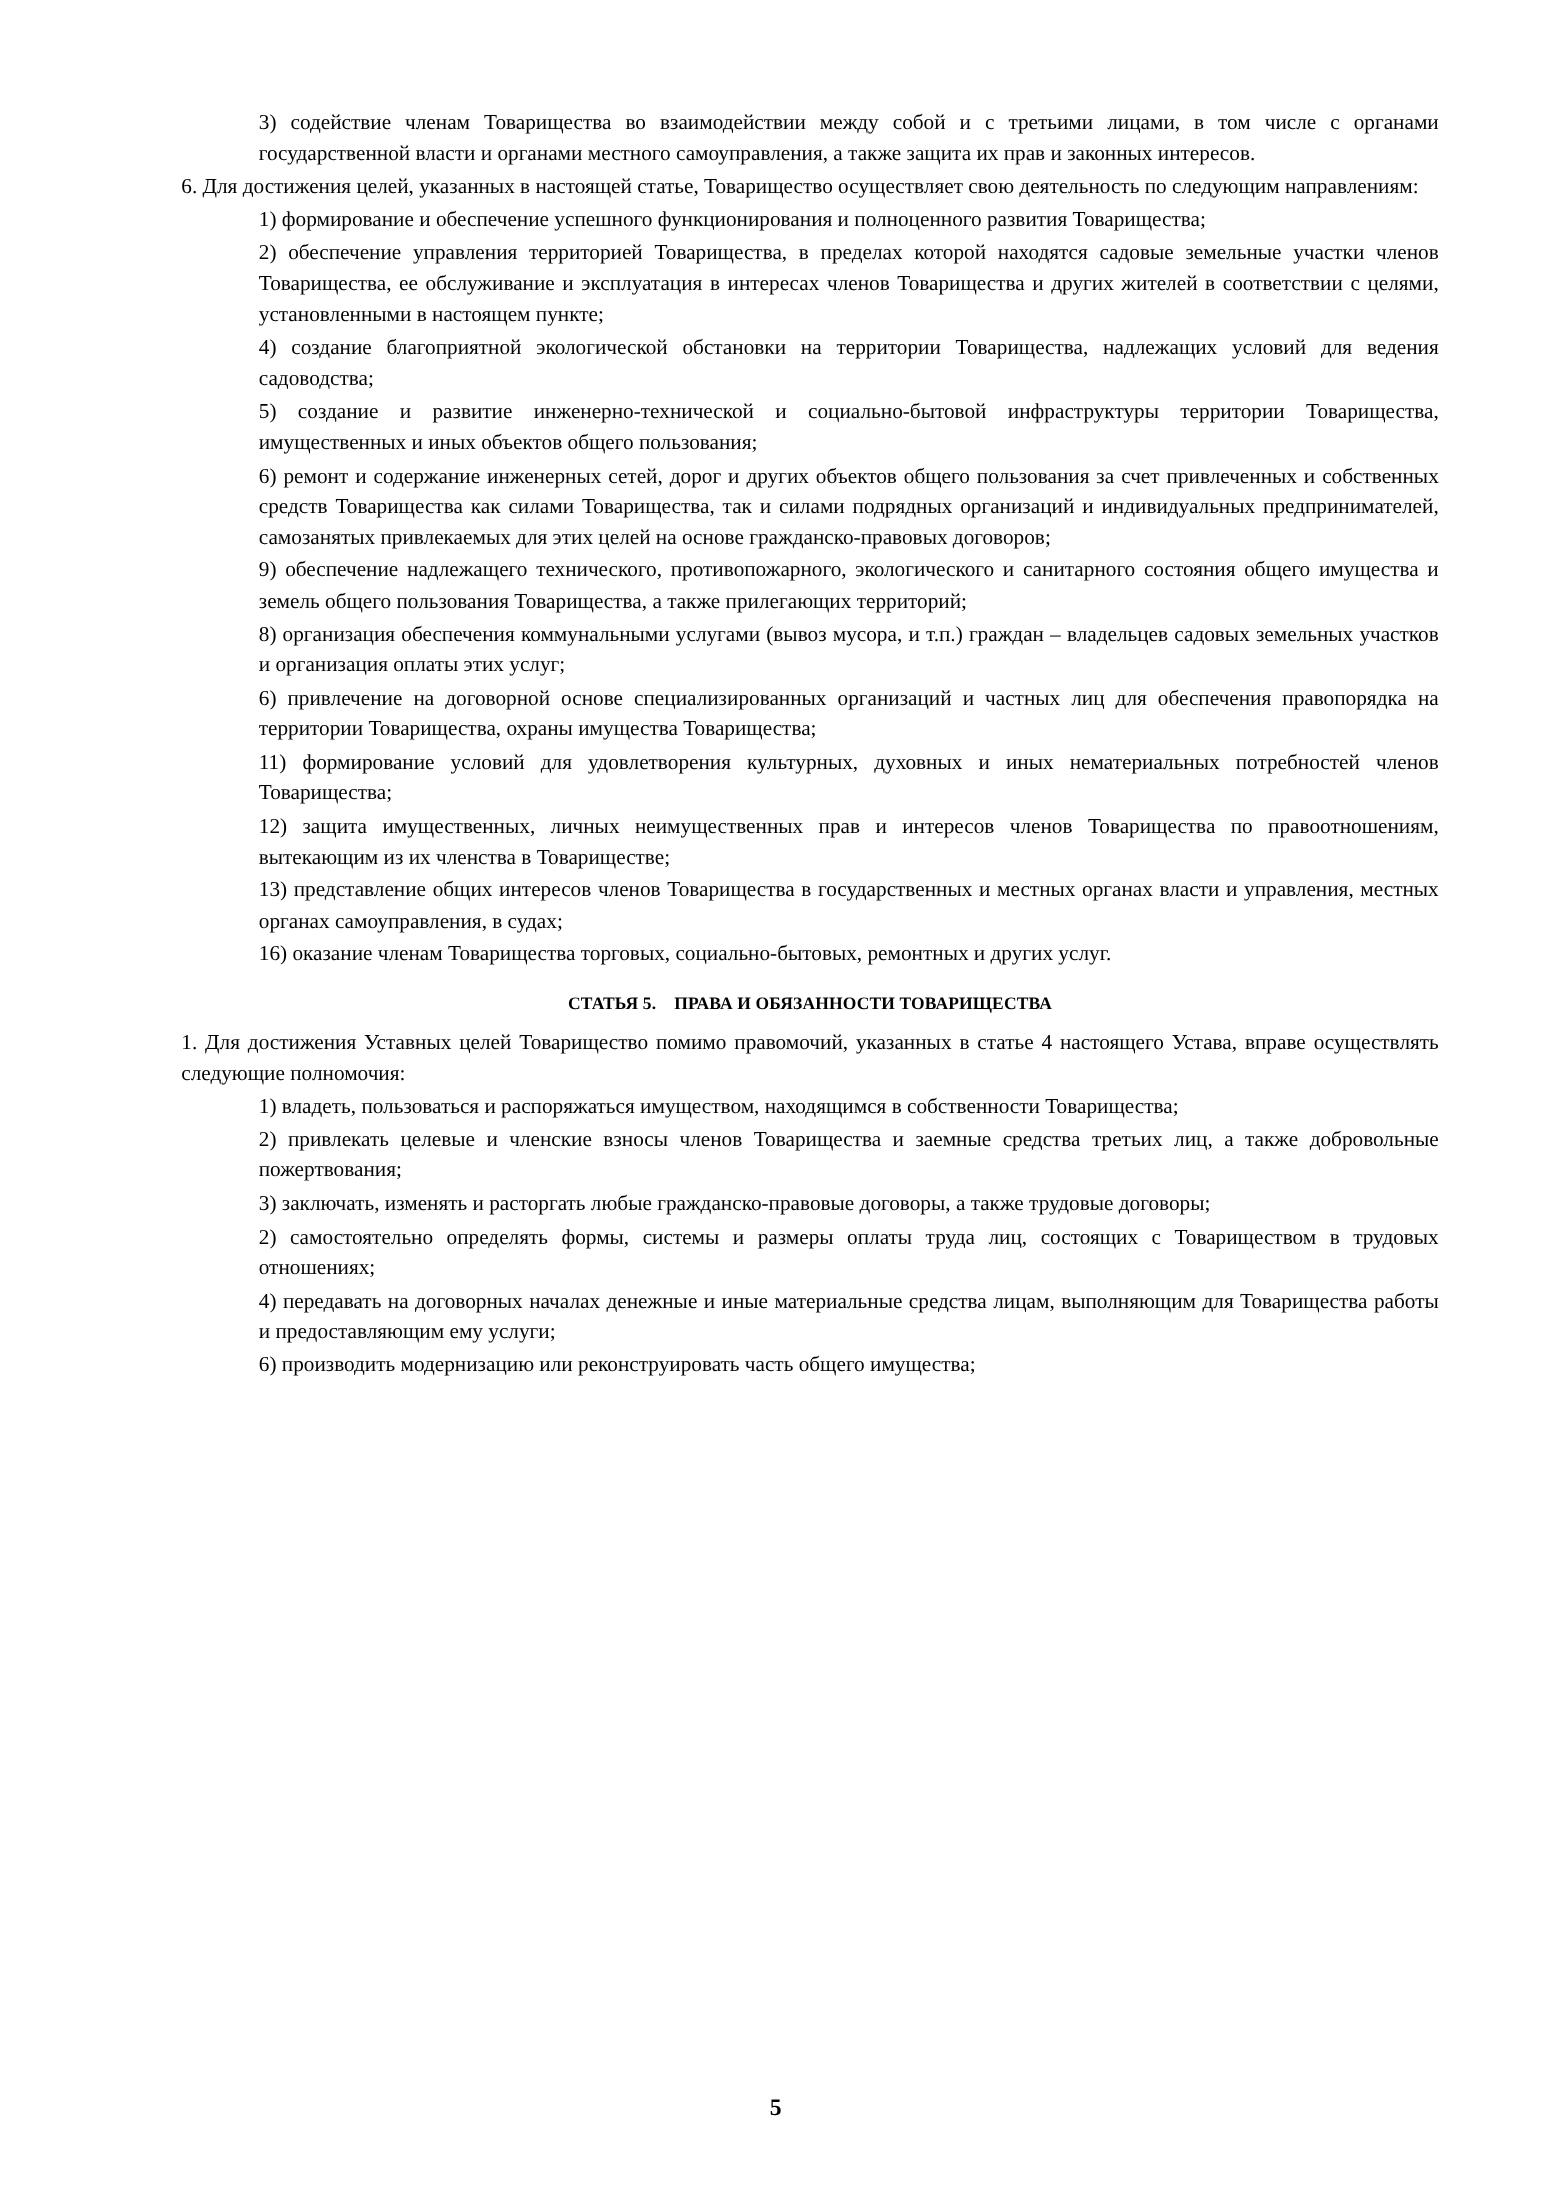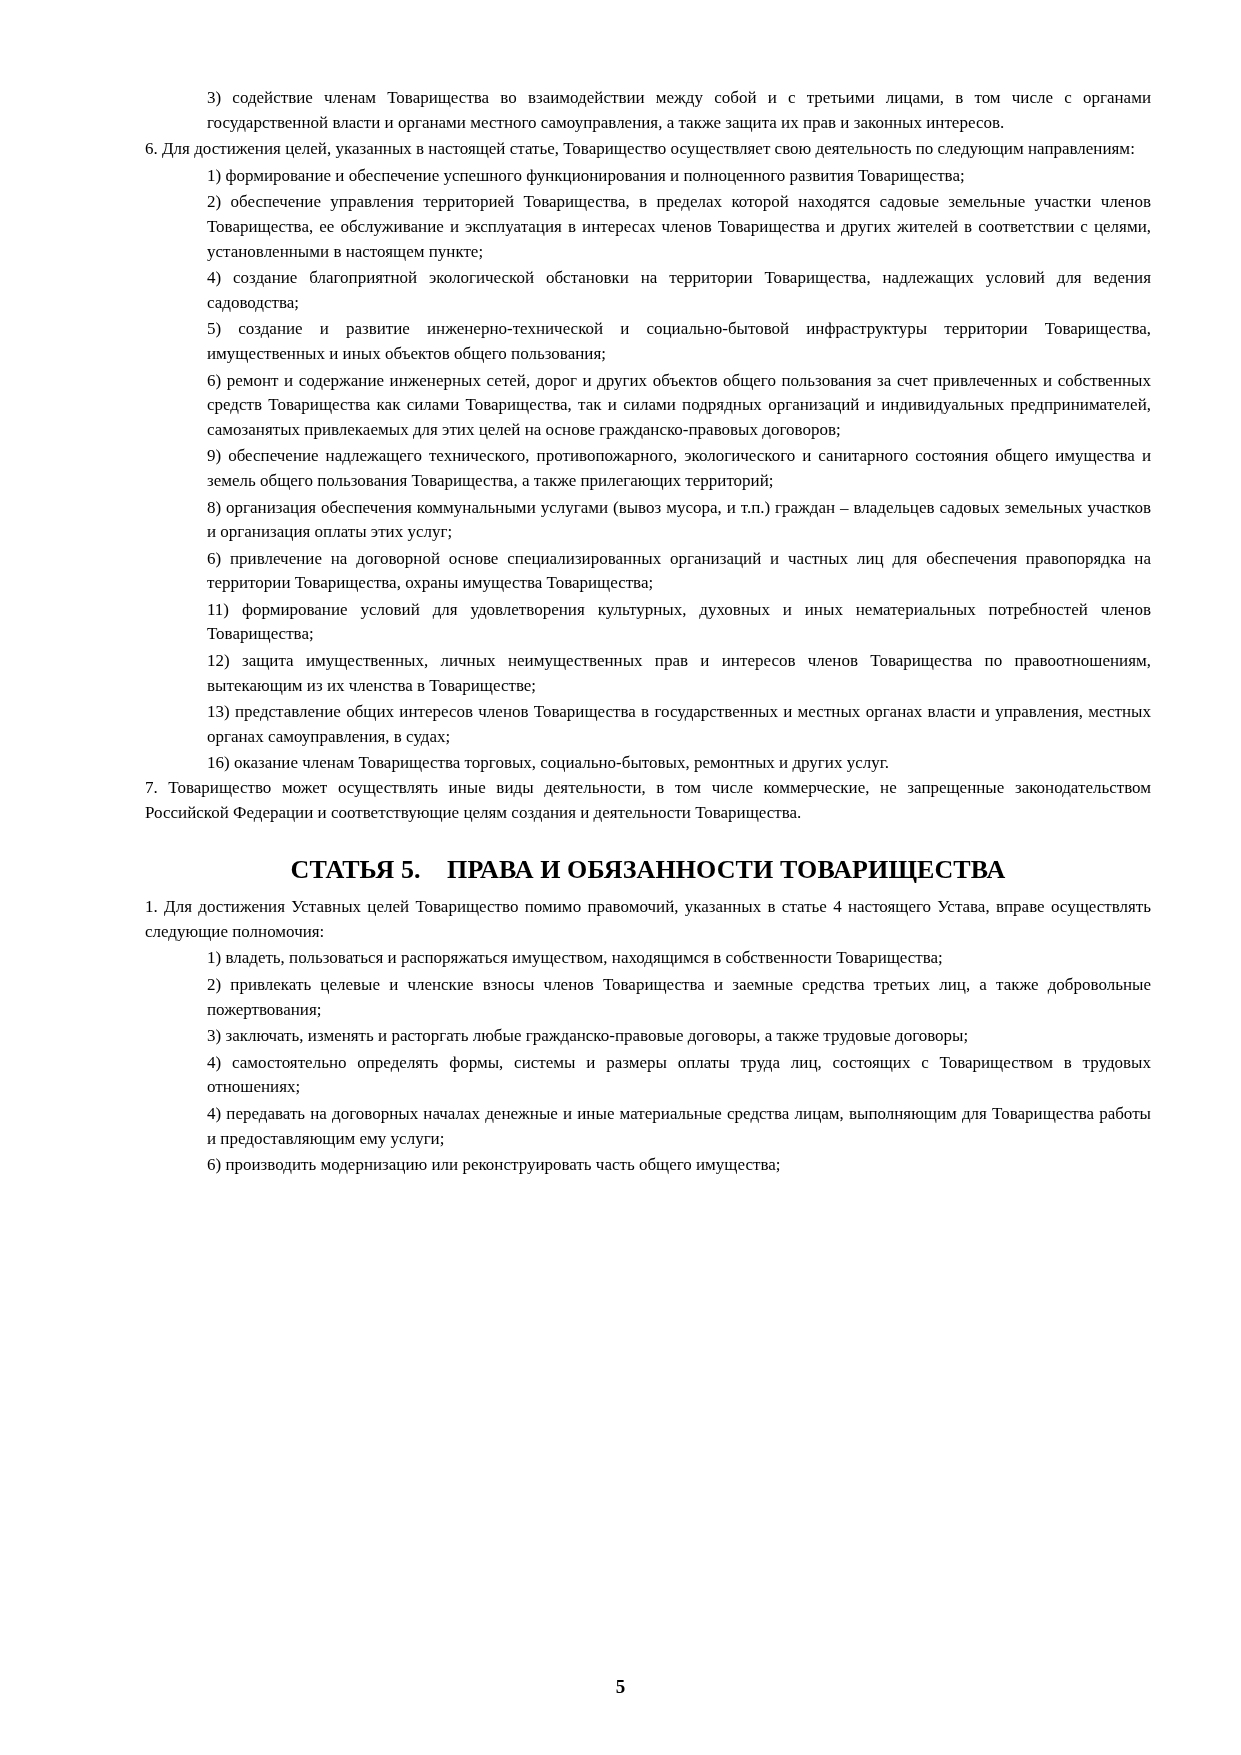--- a/index.html
+++ b/index.html
@@ -28,23 +28,23 @@
       margin: 0;
     }
     .para.indent {
       padding-left: 62px;
     }
     .para.gap {
       margin-top: 2px;
     }
     .heading {
       font-weight: bold;
-      font-size: 26px;
+      font-size: 14px;
       text-align: center;
-      margin: 30px 0 10px 0;
+      margin: 20px 0 10px 0;
       letter-spacing: 0.1px;
       white-space: pre;
     }
     .page-number {
       position: absolute;
       left: 0;
       width: 1241px;
       top: 1676px;
       text-align: center;
       font-weight: bold;
@@ -68,30 +68,29 @@
     <p class="para indent gap">6)  ремонт и содержание инженерных сетей, дорог и других объектов общего пользования за счет привлеченных и собственных средств Товарищества как силами Товарищества, так и силами подрядных организаций и индивидуальных предпринимателей, самозанятых привлекаемых для этих целей на основе гражданско-правовых договоров;</p>
     <p class="para indent gap">9) обеспечение надлежащего технического, противопожарного, экологического и санитарного состояния общего имущества и земель общего пользования Товарищества, а также прилегающих территорий;</p>
     <p class="para indent gap">8)   организация обеспечения коммунальными услугами (вывоз мусора, и т.п.) граждан – владельцев садовых земельных участков и организация оплаты этих услуг;</p>
     <p class="para indent gap">6)   привлечение на договорной основе специализированных организаций и частных лиц для обеспечения правопорядка на территории Товарищества, охраны имущества Товарищества;</p>
     <p class="para indent gap">11)  формирование условий для удовлетворения культурных, духовных и иных нематериальных потребностей членов Товарищества;</p>
     <p class="para indent gap">12)  защита имущественных, личных неимущественных прав и интересов членов Товарищества по правоотношениям, вытекающим из их членства в Товариществе;</p>
     <p class="para indent gap">13)  представление общих интересов членов Товарищества в государственных и местных органах власти и управления, местных органах самоуправления, в судах;</p>
     <p class="para indent gap">16)  оказание членам Товарищества торговых, социально-бытовых, ремонтных и других услуг.</p>
   </div>
 
-  <p class="para">7. Товарищество может осуществлять иные виды деятельности, в том числе коммерческие, не запрещенные законодательством Российской Федерации и соответствующие целям создания и деятельности Товарищества.</p>
 
   <h2 class="heading">СТАТЬЯ 5.    ПРАВА И ОБЯЗАННОСТИ ТОВАРИЩЕСТВА</h2>
 
   <p class="para">1. Для достижения Уставных целей Товарищество помимо правомочий, указанных в статье 4 настоящего Устава, вправе осуществлять следующие полномочия:</p>
 
   <div>
     <p class="para indent gap">1) владеть, пользоваться и распоряжаться имуществом, находящимся в собственности Товарищества;</p>
     <p class="para indent gap">2)  привлекать целевые и членские взносы членов Товарищества и заемные средства третьих лиц, а также добровольные пожертвования;</p>
     <p class="para indent gap">3)  заключать, изменять и расторгать любые гражданско-правовые договоры, а также трудовые договоры;</p>
-    <p class="para indent gap">4) самостоятельно определять формы, системы и размеры оплаты труда лиц, состоящих с Товариществом в трудовых отношениях;</p>
+    <p class="para indent gap">2) самостоятельно определять формы, системы и размеры оплаты труда лиц, состоящих с Товариществом в трудовых отношениях;</p>
     <p class="para indent gap">4) передавать на договорных началах денежные и иные материальные средства лицам, выполняющим для Товарищества работы и предоставляющим ему услуги;</p>
     <p class="para indent gap">6)  производить модернизацию или реконструировать часть общего имущества;</p>
   </div>
 
 </div>
 
 <div class="page-number">5</div>
 
 </body></html>

